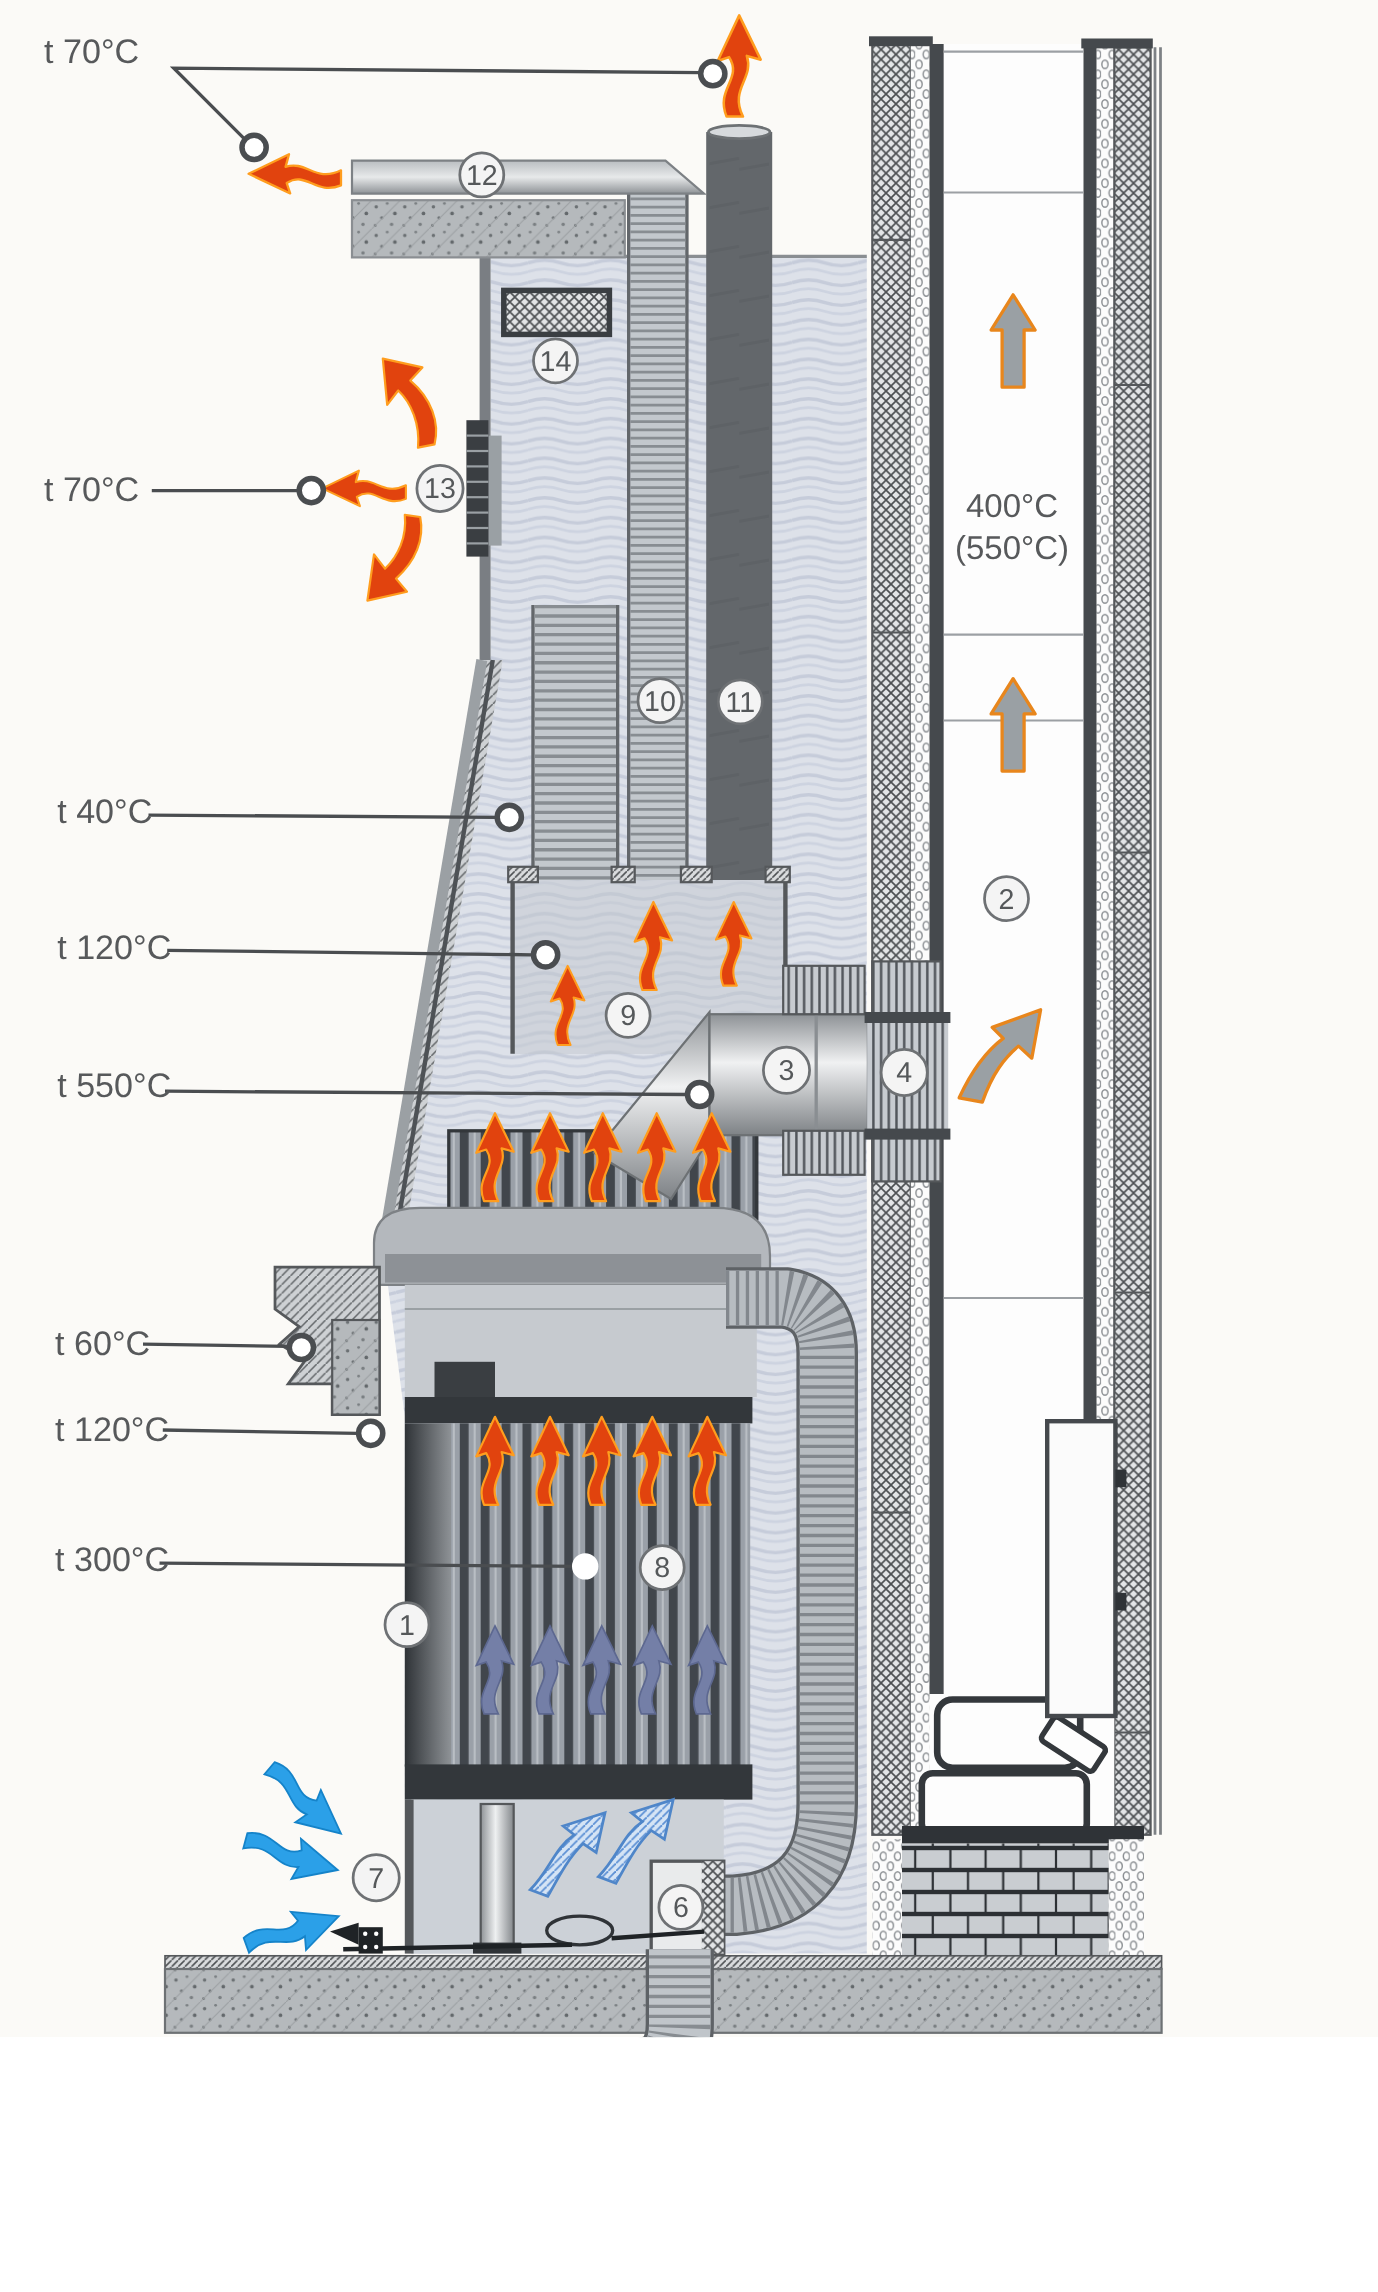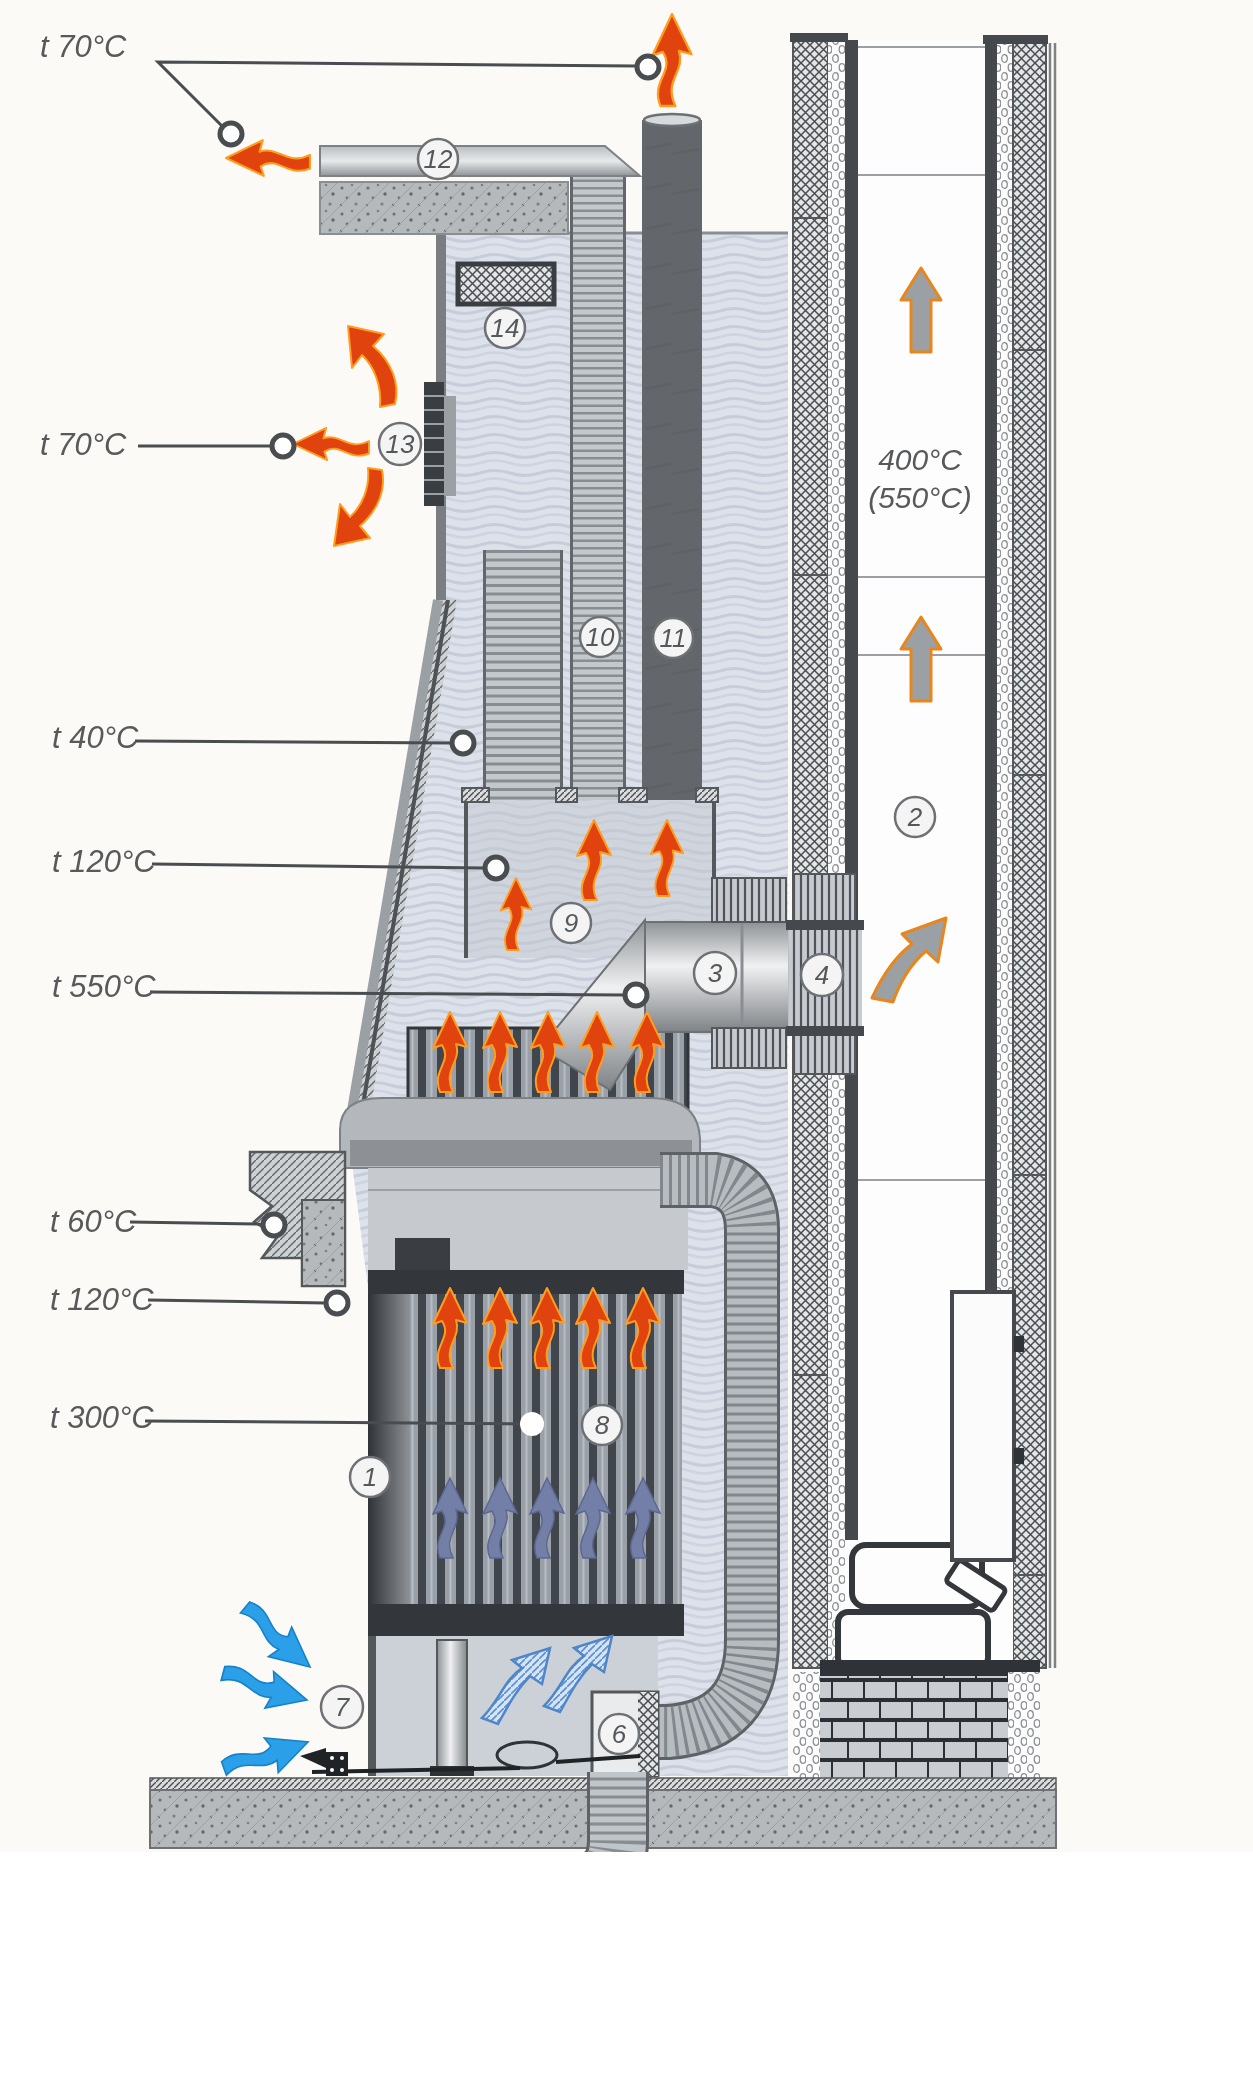--- a/index.html
+++ b/index.html
@@ -1,17 +1,17 @@
 <!DOCTYPE html>
 <html><head>
 <meta charset="utf-8">
 <style>
   html,body{margin:0;padding:0;background:#ffffff;}
   body{font-family:"Liberation Sans", sans-serif;}
-  .page{width:1253px;height:1852px;background:#fbfaf7;position:relative;overflow:hidden;font-style:italic;}
+  .page{width:1253px;height:1852px;background:#fbfaf7;position:relative;overflow:hidden;}
   svg{display:block;}
   .tlabel{font-family:"Liberation Sans",sans-serif;font-size:31px;fill:#57595b;}
   .flabel{font-family:"Liberation Sans",sans-serif;font-size:30px;fill:#57595b;}
   .cnum{font-family:"Liberation Sans",sans-serif;font-size:26px;fill:#55585a;}
   .callout circle{fill:#f4f4f4;stroke:#6e7174;stroke-width:2.5px;}
   .leader{stroke:#4a4d50;stroke-width:3px;fill:none;}
   .lmark{fill:#ffffff;stroke:#4a4d50;stroke-width:5px;}
   .arr-red{fill:#e1430e;stroke:#ff9d1e;stroke-width:2px;stroke-linejoin:round;}
   .arr-bluegray{fill:#747fa7;stroke:#5d6890;stroke-width:1.5px;}
   .arr-blue{fill:#2ba0e8;stroke:#1583c9;stroke-width:1.5px;}

